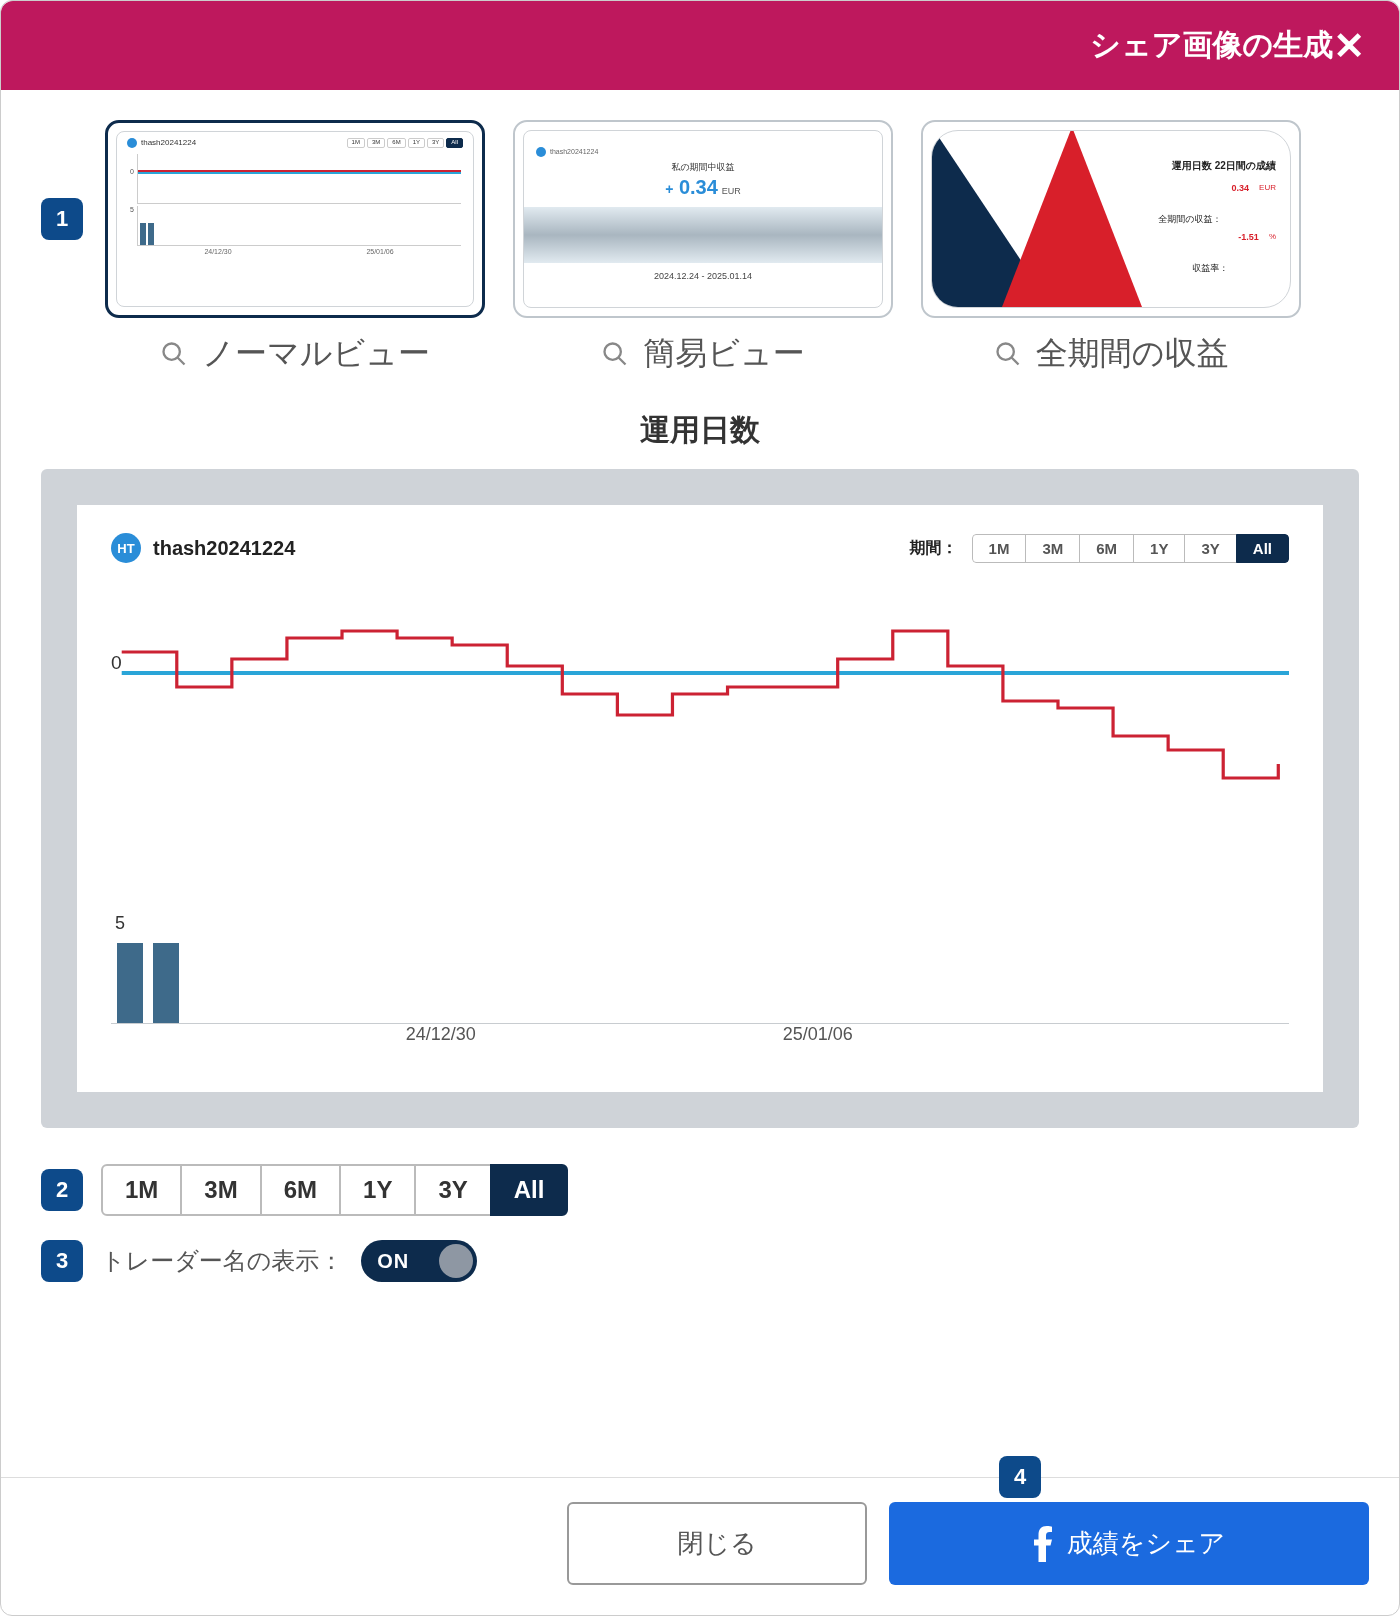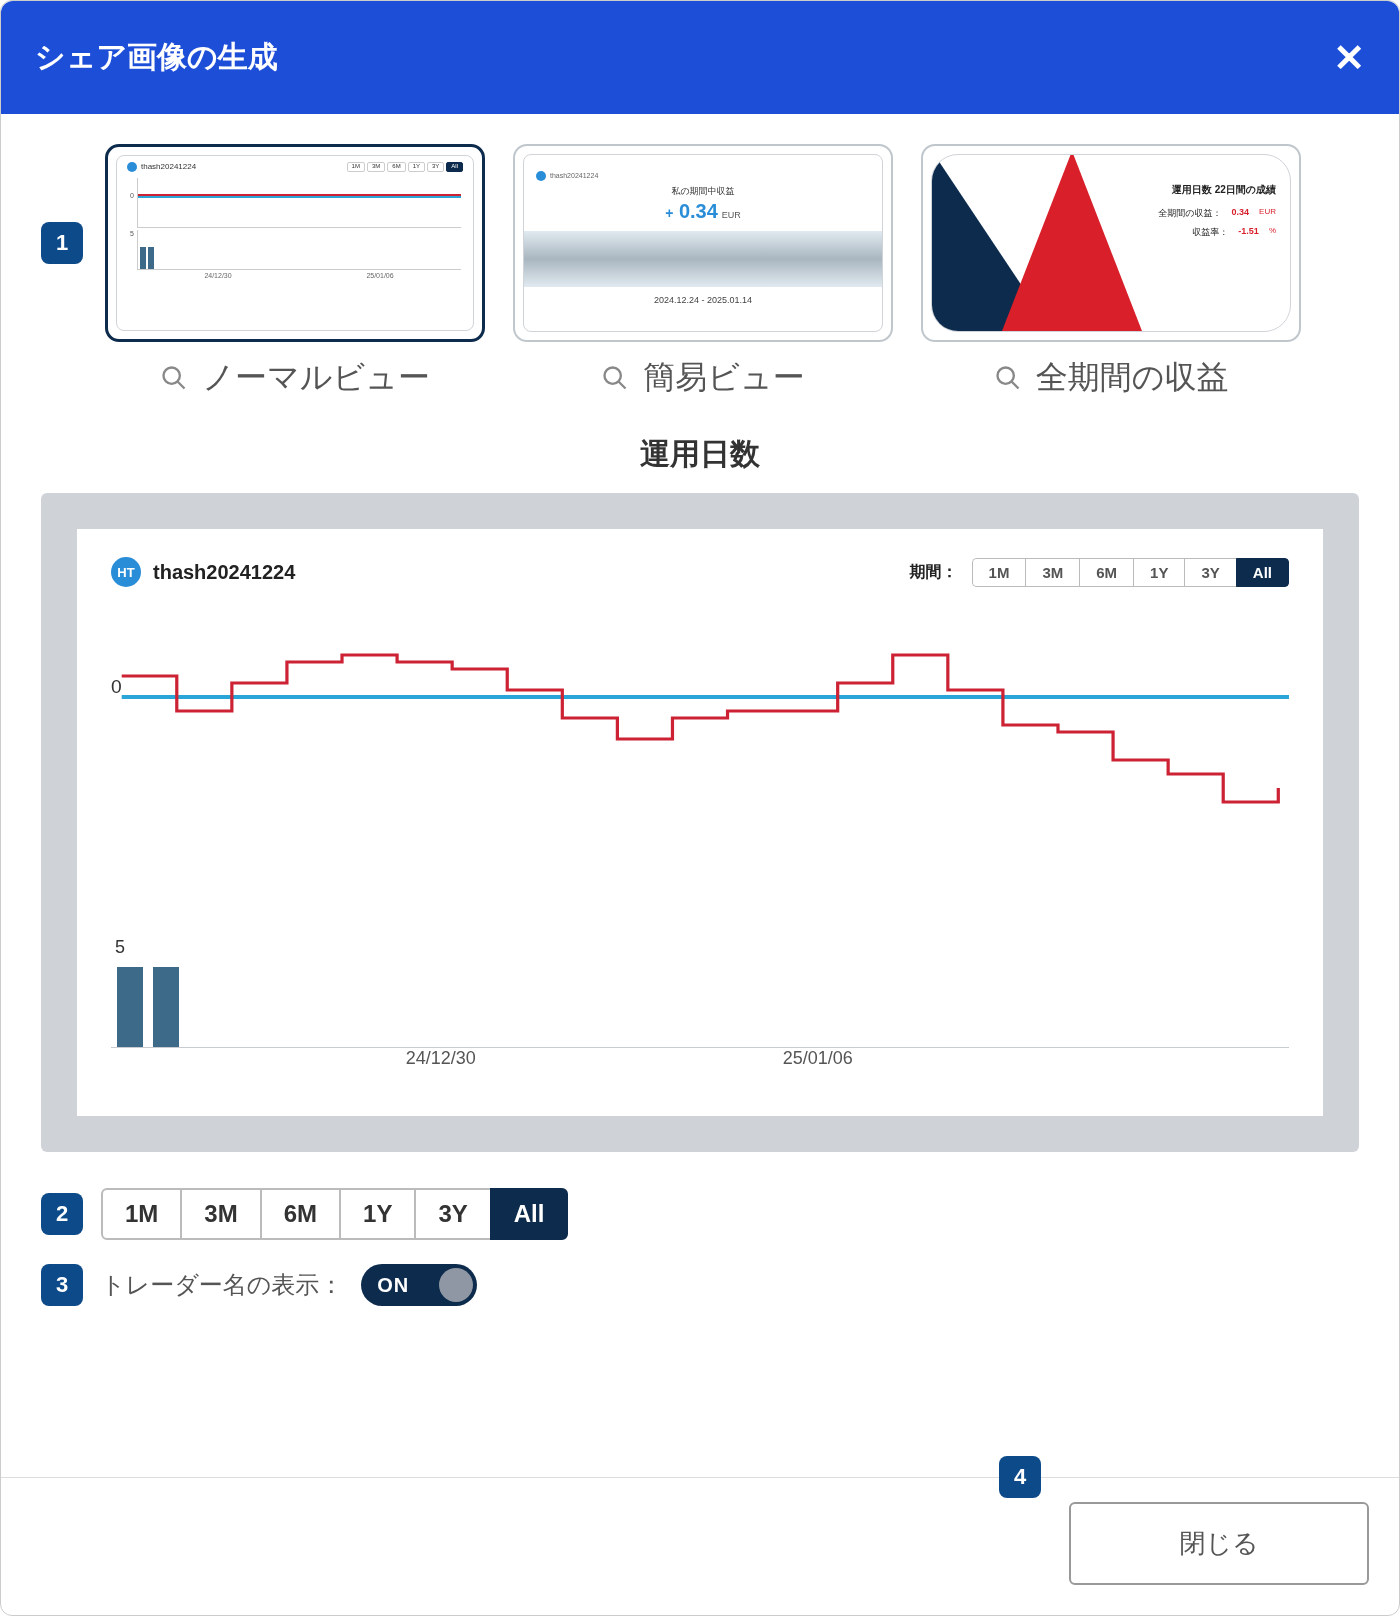--- a/index.html
+++ b/index.html
@@ -15,26 +15,26 @@
   .modal {
     width: 1400px;
     height: 1616px;
     border: 1px solid #ccc;
     border-radius: 12px;
     background: #fff;
     display: flex;
     flex-direction: column;
   }
   .modal-header {
-    background: #1d4ed8;
+    background: #be185d;
     color: #fff;
     display: flex;
     align-items: center;
-    justify-content: space-between;
-    padding: 36px 34px;
+    justify-content: flex-end;
+    padding: 24px 34px;
     border-radius: 12px 12px 0 0;
   }
   .modal-header h1 { font-size: 30px; font-weight: 700; }
   .close-x { font-size: 38px; cursor: pointer; line-height: 1; font-weight: 700;}
   .modal-body { flex: 1; padding: 30px 40px 10px 40px; overflow: auto;}
 
   .step-badge {
     width: 42px; height: 42px;
     background: #0d4a8a;
     color: #fff;
@@ -95,21 +95,21 @@
   .thumb2-band { margin-top:8px; height:56px; background: linear-gradient(#e1eaf0,#a9b6c0,#e1eaf0);}
   .thumb2-date { font-size:9px; color:#444; margin-top:8px;}
 
   
   .thumb3 { position:relative; width:100%; height:100%; background:#fff; overflow:hidden;border-radius:27px;}
   .thumb3-tri-b { position:absolute; left:0; bottom:0; width:0;height:0; border-left:0 solid transparent; border-bottom:180px solid #0d2b4c; border-right:120px solid transparent;}
   .thumb3-tri-r { position:absolute; left:70px; bottom:0; width:0;height:0; border-left:70px solid transparent; border-bottom:180px solid #d81f2a; border-right:70px solid transparent;}
   .thumb3-txt { position:absolute; right:14px; top:28px; text-align:right; font-size:9px;}
   .thumb3-txt .h { color:#222; font-weight:700; margin-bottom:10px; font-size:10px;}
   .thumb3-txt .row { display:flex; gap:10px; justify-content:flex-end; margin-bottom:6px;}
-  .thumb3-txt .lab { color:#222; }
+  .thumb3-txt .lab { color:#222;margin-top:30px; }
   .thumb3-txt .val { color:#d81f2a; font-weight:700; }
   .thumb3-txt .unit { color:#d81f2a; font-size:8px; }
 
   .preview-title { text-align:center; font-size:30px; font-weight:700; color:#333; margin:34px 0 18px;}
 
   .preview-outer { background:#cfd3d8; border-radius:6px; padding:36px;}
   .preview-inner { background:#fff; padding:28px 34px 40px;}
   .pv-head { display:flex; justify-content:space-between; align-items:center;}
   .pv-user { display:flex; align-items:center; gap:12px; font-weight:700; font-size:20px;}
   .pv-avatar { width:30px;height:30px;border-radius:50%; background:#2a8dd8; color:#fff; font-size:13px; font-weight:700; display:flex;align-items:center;justify-content:center;}
@@ -328,15 +328,21 @@
           <div class="toggle-knob"></div>
         </div>
       </div>
     </div>
 
   </div>
 
   <div class="modal-footer">
     <div class="badge4-wrap"><div class="step-badge">4</div></div>
     <button class="btn btn-close">閉じる</button>
+    <button class="btn btn-share">
+      <svg class="fb-icon" viewBox="0 0 12 24" fill="#fff">
+          <path d="M8 24V13h3l1-4H8V6.5C8 5 8.5 4 10.5 4H12V0.5C11.5 0.4 10 0 8.5 0 5 0 3 2 3 6v3H0v4h3v11h5z"></path>
+        </svg>
+      <span>成績をシェア</span>
+    </button>
   </div>
 
 </div>
 
 </body></html>

